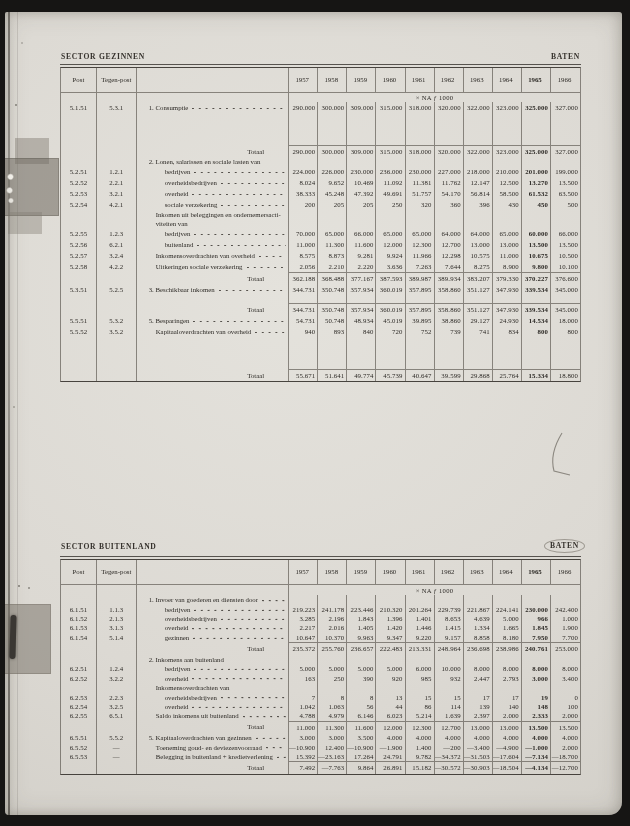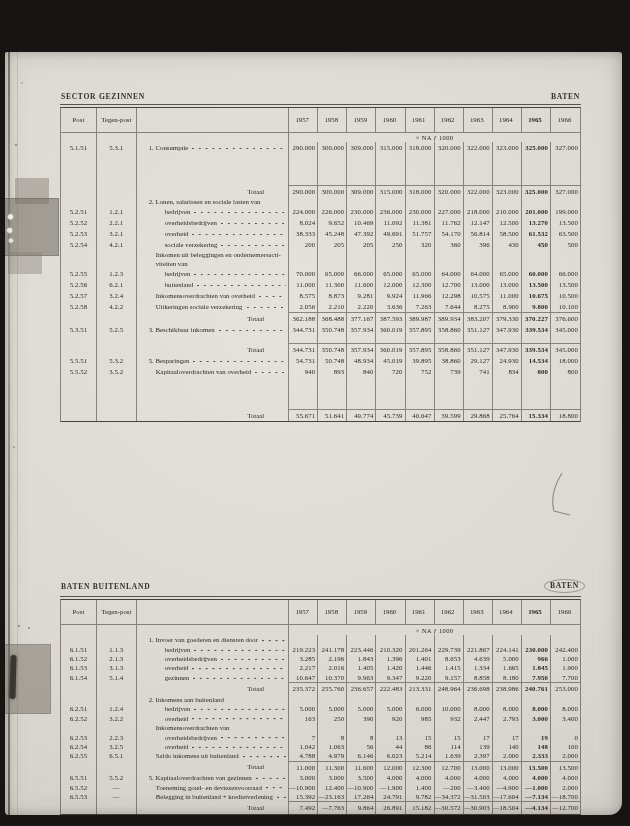--- a/index.html
+++ b/index.html
@@ -6,21 +6,21 @@
     --ink:#2c2925;
     --lc:rgba(62,57,50,.55);
     --lcd:rgba(45,41,36,.85);
   }
   html,body{margin:0;padding:0;}
   body{width:630px;height:826px;background:#161514;position:relative;overflow:hidden;
        font-family:"Liberation Serif","DejaVu Serif",serif;color:var(--ink);}
   .page{position:absolute;left:5px;top:12px;right:8px;bottom:11px;
         background:radial-gradient(120% 90% at 45% 35%, #e4e2dc 0%, #dcd9d3 55%, #cfccc5 100%);
         border-radius:2px 3px 13px 4px;overflow:hidden;
-        box-shadow:inset 0 0 25px rgba(70,64,56,.18), inset -5px 0 10px rgba(70,64,56,.12), inset 4px 0 8px rgba(70,64,56,.15);margin-top:40px;}
+        box-shadow:inset 0 0 25px rgba(70,64,56,.18), inset -5px 0 10px rgba(70,64,56,.12), inset 4px 0 8px rgba(70,64,56,.15);}
   
   .crease{position:absolute;left:3px;top:0;bottom:0;width:1.5px;
           background:linear-gradient(180deg, rgba(60,56,50,.6), rgba(60,56,50,.25) 30%, rgba(60,56,50,.5) 70%, rgba(60,56,50,.65));}
   .crease2{position:absolute;left:12px;top:0;bottom:0;width:1px;background:rgba(90,84,76,.18);}
   .tape-a{position:absolute;left:-2px;top:126px;width:54px;height:96px;}
   .tape-a .t1{position:absolute;left:12px;top:0;width:34px;height:26px;background:rgba(128,122,112,.45);}
   .tape-a .t2{position:absolute;left:0;top:20px;width:54px;height:56px;background:rgba(110,104,95,.55);border:1px solid rgba(90,85,77,.35);}
   .tape-a .t3{position:absolute;left:5px;top:74px;width:34px;height:22px;background:rgba(130,124,114,.4);}
   .tape-a .glint{position:absolute;left:3px;top:32px;width:9px;height:34px;
           background:radial-gradient(circle at 50% 20%, rgba(250,248,242,.9) 2px, transparent 3.5px),
@@ -498,21 +498,21 @@
           <div class="c cyear num y6">29.868</div>
           <div class="c cyear num y7">25.764</div>
           <div class="c cyear num y8">15.334</div>
           <div class="c cyear num y9">18.800</div>
         </div>
       </div>
   </section>
 
   <section id="sec1" class="sector">
     <div class="sector-head">
-      <span>BATEN BUITENLAND</span>
+      <span>SECTOR BUITENLAND</span>
       <span class="oval">BATEN</span>
     </div>
     <div class="tbl" id="t1">
         <div class="row thead">
           <div class="c cpost th">Post</div>
           <div class="c ctegen th">Tegen-post</div>
           <div class="c cdesc th"></div>
           <div class="c cyear th y0">1957</div>
           <div class="c cyear th y1">1958</div>
           <div class="c cyear th y2">1959</div>

